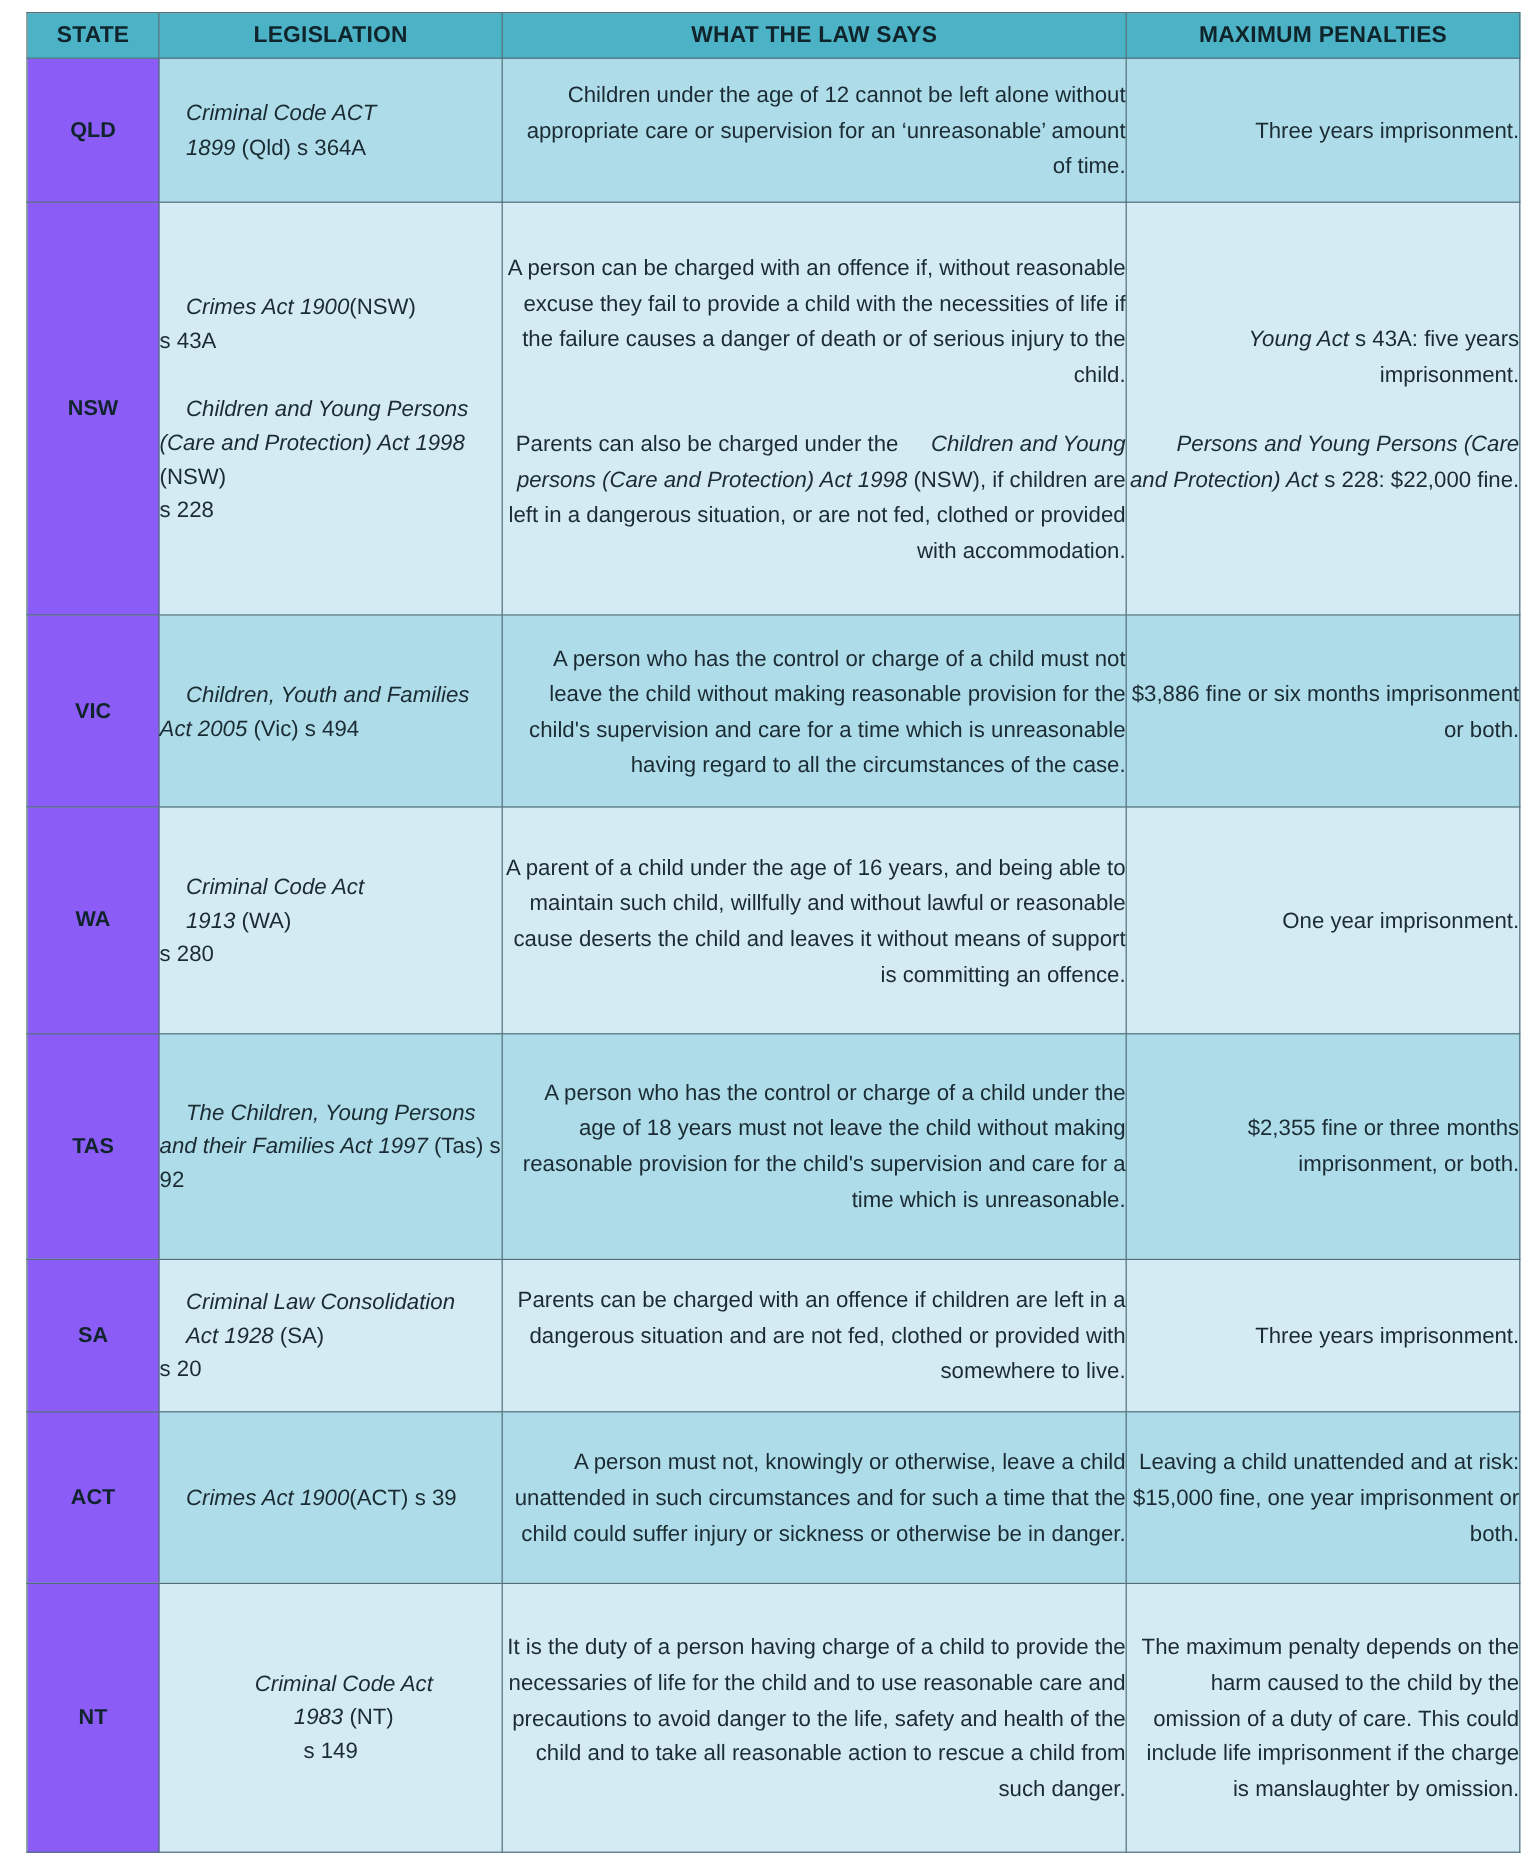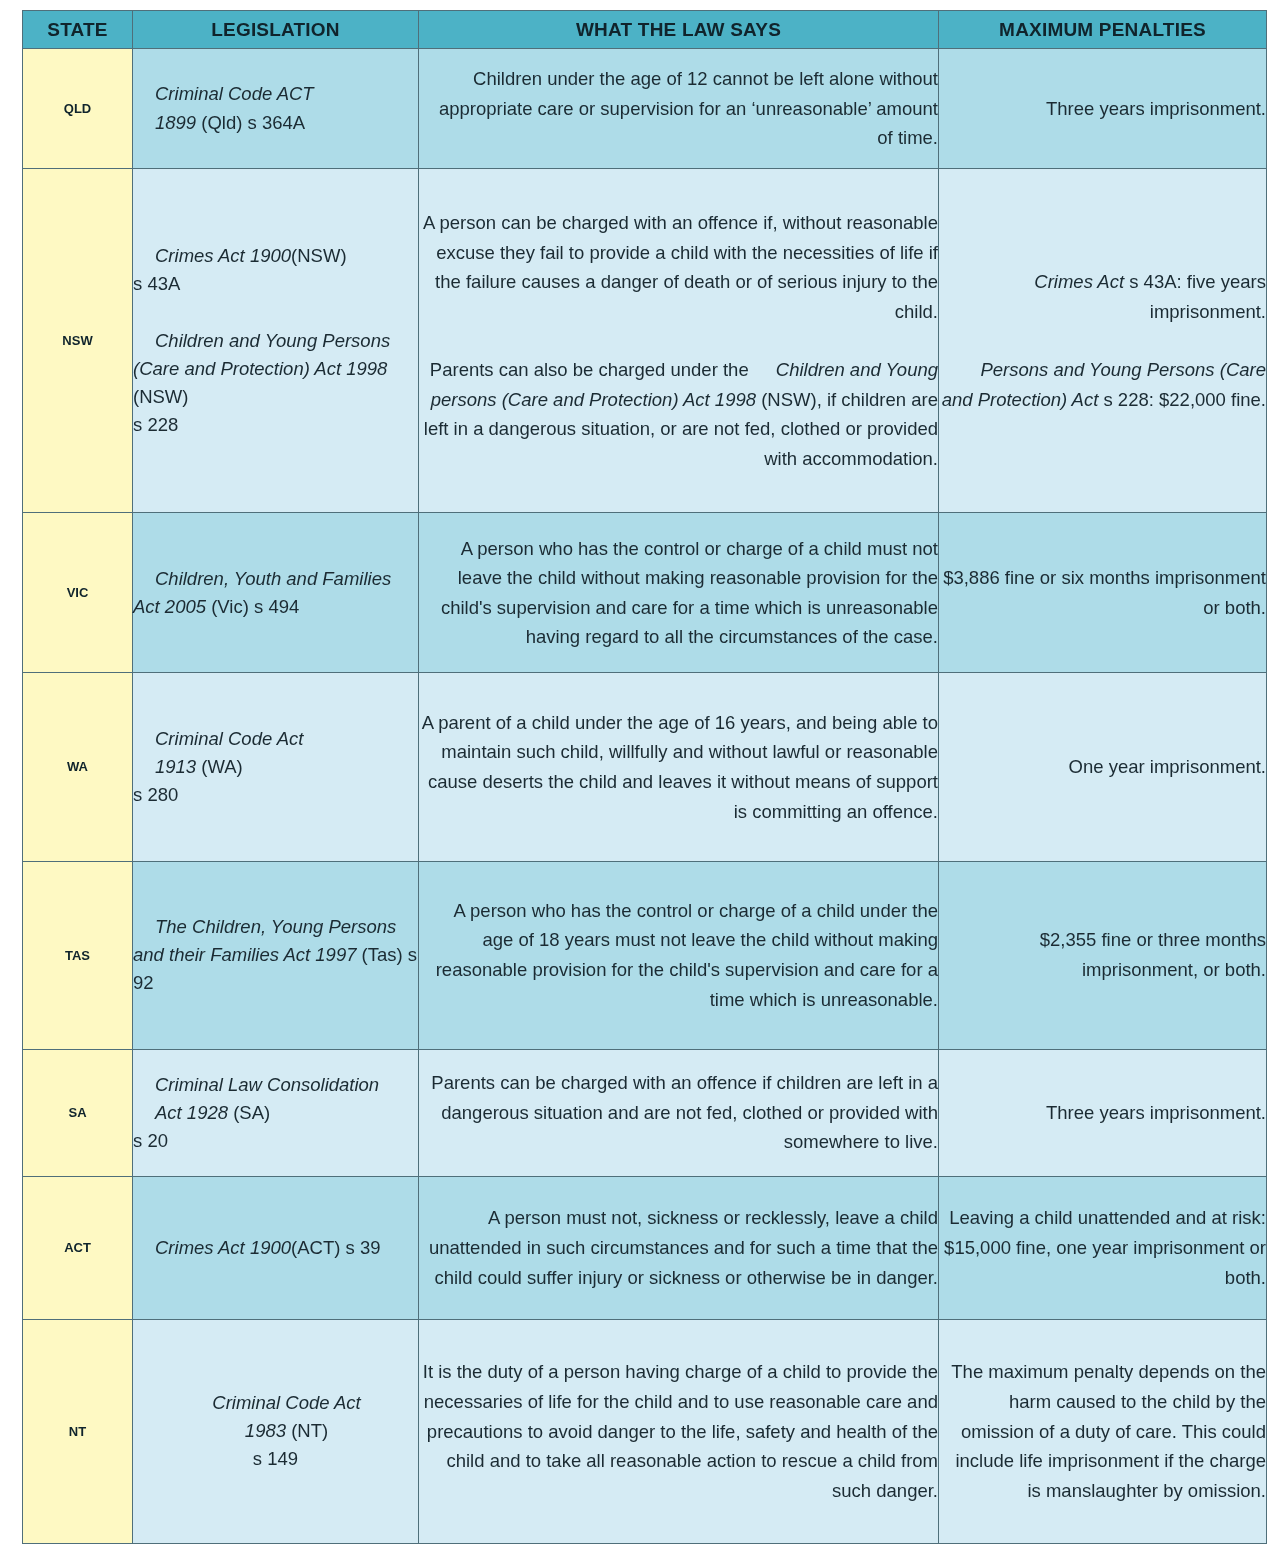--- a/index.html
+++ b/index.html
@@ -47,24 +47,24 @@
     text-align: center;
     font-weight: bold;
     font-size: 19px;
     letter-spacing: 0.2px;
     color: #10242c;
   }
   .hdr-inner { padding: 2px 4px; }
 
   
   td.state-cell {
-    background: #fef9c3;
+    background: #8b5cf6;
     text-align: center;
     font-weight: bold;
-    font-size: 13px;
+    font-size: 18px;
     color: #10242c;
   }
   
   td.legis-cell {
     font-size: 18.5px;
     line-height: 1.52;
     padding: 6px 7px 6px 9px;
     vertical-align: middle;
   }
   td.legis-cell.ctr { text-align: center; }
@@ -147,21 +147,21 @@
           <div class="para">
             <span class="it">Children and Young Persons (Care and Protection) Act 1998</span><span> (NSW)</span><br>
             <span>s 228</span>
           </div>
         </td>
         <td class="law-cell">
           <p class="para">A person can be charged with an offence if, without reasonable excuse they fail to provide a child with the necessities of life if the failure causes a danger of death or of serious injury to the child.</p>
           <p class="para"><span>Parents can also be charged under the </span><span class="it">Children and Young persons (Care and Protection) Act 1998</span><span> (NSW), if children are left in a dangerous situation, or are not fed, clothed or provided with accommodation.</span></p>
         </td>
         <td class="pen-cell">
-          <p class="para"><span class="it">Crimes Act</span><span> s 43A: five years imprisonment.</span></p>
+          <p class="para"><span class="it">Young Act</span><span> s 43A: five years imprisonment.</span></p>
           <p class="para"><span class="it">Persons and Young Persons (Care and Protection) Act</span><span> s 228: $22,000 fine.</span></p>
         </td>
       </tr>
 
       <tr class="shade-b" style="height:160px;">
         <td class="state-cell">VIC</td>
         <td class="legis-cell lft">
           <div class="para"><span class="it">Children, Youth and Families Act 2005</span><span> (Vic) s 494</span></div>
         </td>
         <td class="law-cell valign-mid">A person who has the control or charge of a child must not leave the child without making reasonable provision for the child's supervision and care for a time which is unreasonable having regard to all the circumstances of the case.</td>
@@ -201,21 +201,21 @@
         </td>
         <td class="law-cell">Parents can be charged with an offence if children are left in a dangerous situation and are not fed, clothed or provided with somewhere to live.</td>
         <td class="pen-cell">Three years imprisonment.</td>
       </tr>
 
       <tr class="shade-b" style="height:143px;">
         <td class="state-cell">ACT</td>
         <td class="legis-cell lft valign-mid">
           <div class="para"><span class="it">Crimes Act 1900</span><span>(ACT) s 39</span></div>
         </td>
-        <td class="law-cell">A person must not, sickness or recklessly, leave a child unattended in such circumstances and for such a time that the child could suffer injury or sickness or otherwise be in danger.</td>
+        <td class="law-cell">A person must not, knowingly or otherwise, leave a child unattended in such circumstances and for such a time that the child could suffer injury or sickness or otherwise be in danger.</td>
         <td class="pen-cell">Leaving a child unattended and at risk: $15,000 fine, one year imprisonment or both.</td>
       </tr>
 
       <tr class="shade-a" style="height:224px;">
         <td class="state-cell">NT</td>
         <td class="legis-cell ctr valign-mid">
           <div class="para">
             <span class="it">Criminal Code Act</span><br>
             <span class="it">1983</span><span> (NT)</span><br>
             <span>s 149</span>

